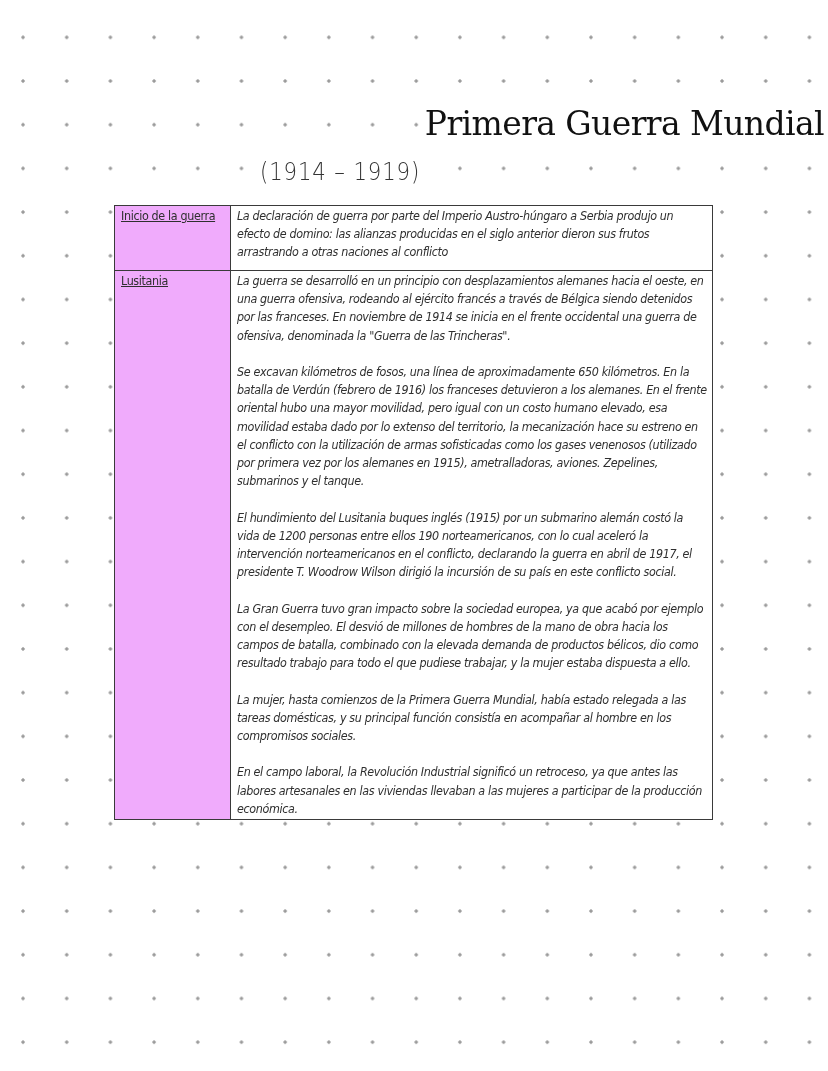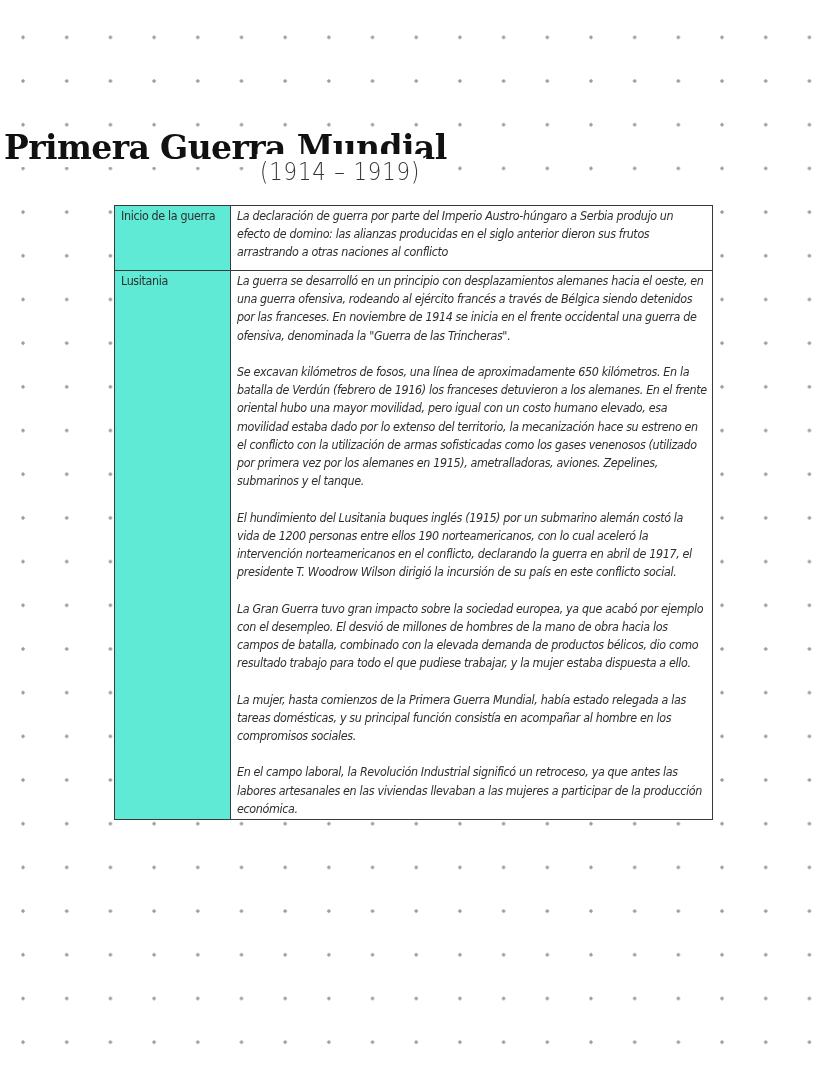--- a/index.html
+++ b/index.html
@@ -15,24 +15,24 @@
       background-image: radial-gradient(circle, #9a9a9a 0 1.4px, transparent 1.9px);
       background-size: 43.7px 43.7px;
       background-position: 1.2px 15.5px;
       font-family: "DejaVu Sans", sans-serif;
       color: #2b2b2b;
     }
     .title {
       position: absolute;
       left: 0;
       width: 828px;
-      top: 104px;
-      text-align: left;
+      top: 80px;
+      text-align: right;
       font-family: "DejaVu Serif", serif;
-      font-weight: bold;
+      font-weight: normal;
       font-size: 33px;
       letter-spacing: -0.6px;
       color: #111111;
       line-height: 44px;
     }
     .title span {
       background: #ffffff;
       padding: 0 4px;
     }
     .subtitle {
@@ -65,22 +65,23 @@
       letter-spacing: -0.35px;
       font-stretch: condensed;
     }
     table.info td {
       border: 1.3px solid #3a3a3a;
       vertical-align: top;
       padding: 1px 4px 1px 6px;
     }
     td.label {
       width: 105px;
-      background: #5eead4;
+      background: #f0abfc;
       color: #2f2f2f;
+      text-decoration: underline;
     }
     td.body {
       background: #ffffff;
       color: #2f2f2f;
       padding-right: 6px;
     }
     td.body p {
       margin: 0 0 18.2px 0;
       transform-origin: left top;
       font-style: italic;

